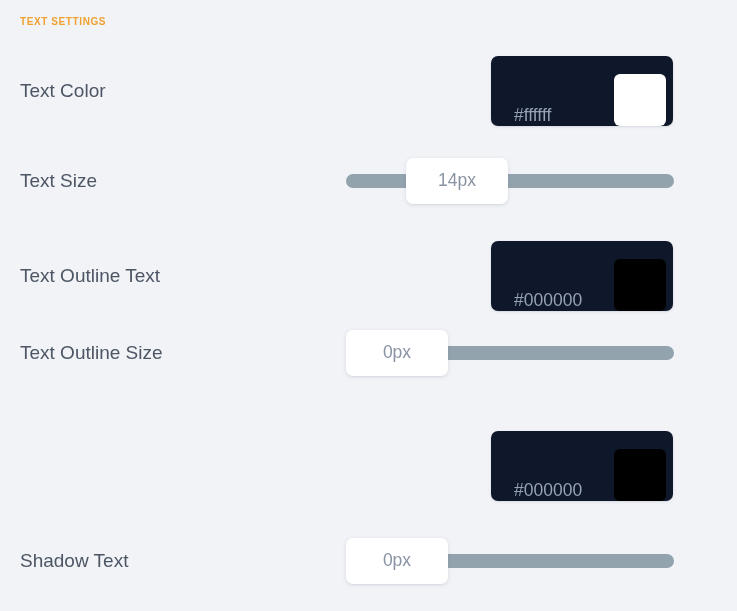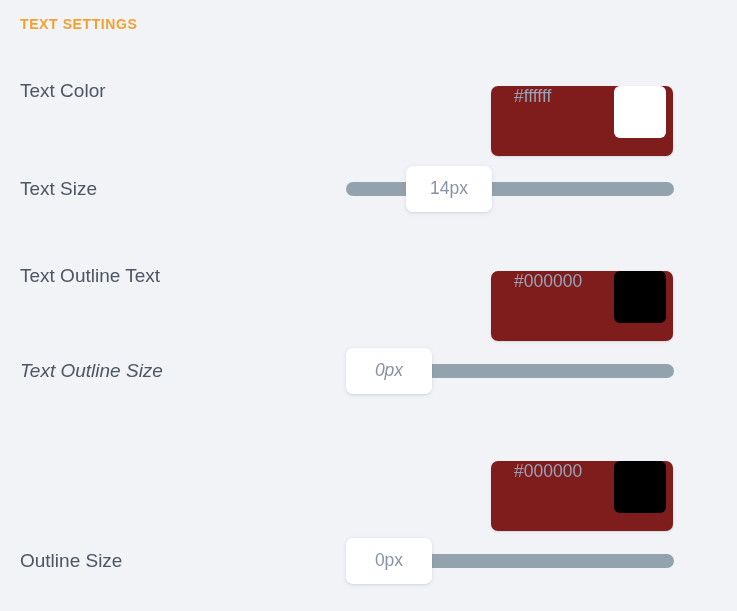--- a/index.html
+++ b/index.html
@@ -17,21 +17,21 @@
 
   .panel {
     position: absolute;
     inset: 0;
   }
 
   .section-header {
     position: absolute;
     left: 20px;
     top: 16px;
-    font-size: 14px;
+    font-size: 10px;
     font-weight: bold;
     letter-spacing: 0.6px;
     color: #f2a130;
     text-transform: uppercase;
     white-space: nowrap;
   }
 
   
   .row {
     position: absolute;
@@ -50,27 +50,26 @@
   }
 
   
   .color-card {
     position: absolute;
     left: 491px;
     top: 50%;
     transform: translateY(-50%);
     width: 182px;
     height: 70px;
-    background: #7f1d1d;
+    background: #0f172a;
     border-radius: 7px;
     box-shadow: 0 1px 3px rgba(60, 70, 90, 0.10), 0 1px 1px rgba(60,70,90,0.05);
     display: flex;
-    align-items: flex-start;
+    align-items: flex-end;
     box-sizing: border-box;
-    margin-top: 30px;
   }
   .hex-input {
     flex: 1 1 auto;
     border: none;
     outline: none;
     background: transparent;
     font-family: "Liberation Sans", sans-serif;
     font-size: 17.5px;
     color: #97a2b5;
     padding: 0 0 0 23px;
@@ -104,21 +103,21 @@
     top: 50%;
     transform: translateY(-50%);
     width: 100%;
     height: 14px;
     background: #93a3ae;
     border-radius: 7px;
   }
   .slider-thumb {
     position: absolute;
     top: 0;
-    width: 86px;
+    width: 102px;
     height: 46px;
     background: #ffffff;
     border-radius: 7px;
     box-shadow: 0 1px 4px rgba(60, 70, 90, 0.13), 0 1px 1px rgba(60,70,90,0.05);
     display: flex;
     align-items: center;
     justify-content: center;
     font-size: 17.5px;
     color: #8a93a3;
     box-sizing: border-box;
@@ -132,52 +131,52 @@
   <div class="section-header" style="color: rgb(242, 161, 48);">TEXT SETTINGS</div>
 
   <div class="row" style="top:43px;">
     <div class="row-label">Text Color</div>
     <div class="color-card">
       <input class="hex-input" type="text" value="#ffffff" placeholder="#ffffff" style="">
       <div class="swatch" style="background: rgb(255, 255, 255);"></div>
     </div>
   </div>
 
-  <div class="row" style="top:141px;text-decoration:underline;">
+  <div class="row" style="top:133px;text-decoration:underline;">
     <div class="row-label">Text Size</div>
     <div class="slider">
       <div class="slider-track" style="background: rgb(147, 163, 174);"></div>
       <div class="slider-thumb" style="left: 60px;">14px</div>
     </div>
   </div>
 
   <div class="row" style="top:228px;">
     <div class="row-label">Text Outline Text</div>
     <div class="color-card">
       <input class="hex-input" type="text" value="#000000" placeholder="#000000" style="">
       <div class="swatch" style="background: rgb(0, 0, 0);"></div>
     </div>
   </div>
 
-  <div class="row" style="top:323px;font-style:italic;">
+  <div class="row" style="top:305px;">
     <div class="row-label">Text Outline Size</div>
     <div class="slider">
       <div class="slider-track" style="background: rgb(147, 163, 174);"></div>
       <div class="slider-thumb" style="left: 0px;">0px</div>
     </div>
   </div>
 
   <div class="row" style="top:418px;">
     <div class="color-card">
       <input class="hex-input" type="text" value="#000000" placeholder="#000000" style="">
       <div class="swatch" style="background: rgb(0, 0, 0);"></div>
     </div>
   </div>
 
   <div class="row" style="top:513px;">
-    <div class="row-label">Outline Size</div>
+    <div class="row-label">Shadow Text</div>
     <div class="slider">
       <div class="slider-track" style="background: rgb(147, 163, 174);"></div>
       <div class="slider-thumb" style="left: 0px;">0px</div>
     </div>
   </div>
 
 </div>
 
 </body></html>

